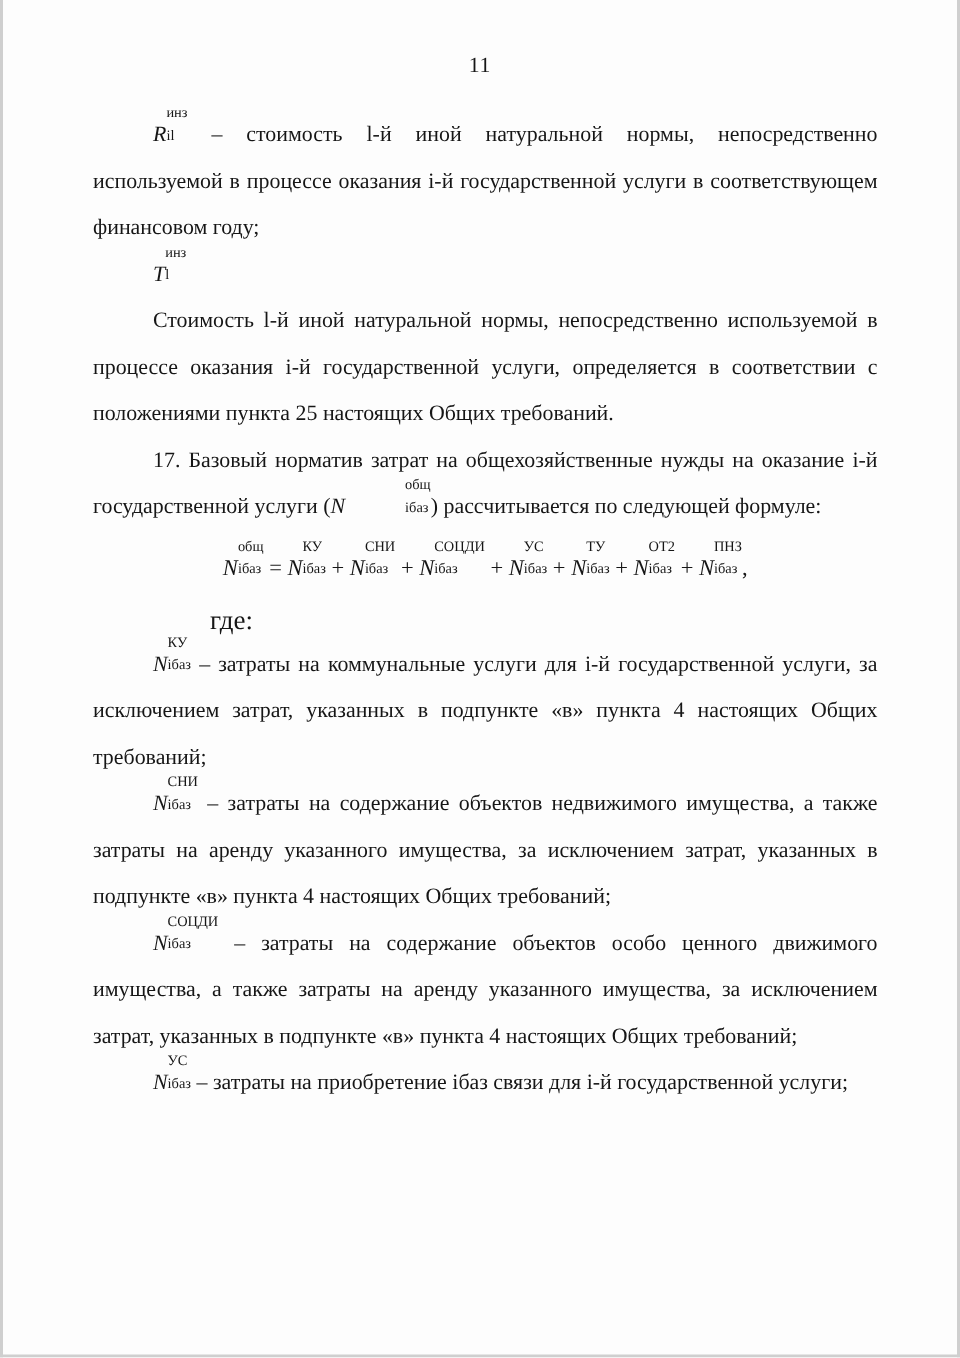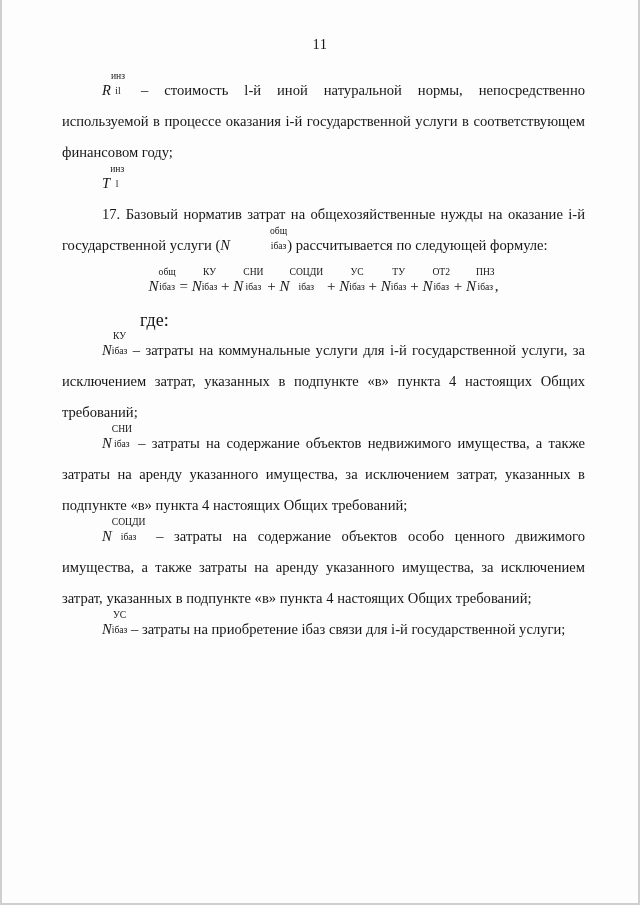--- a/index.html
+++ b/index.html
@@ -52,21 +52,21 @@
     margin-left: 78px;
   }
   i.mathvar {
     font-style: italic;
     font-family: "Liberation Serif", serif;
   }
   .stack {
     display: inline-block;
     position: relative;
     vertical-align: baseline;
-    text-align: center;
+    text-align: left;
     font-size: 9.6px;
     line-height: 1;
     font-style: normal;
     width: auto;
   }
   .stack .up {
     display: block;
     position: relative;
     top: -6px;
     white-space: nowrap;
@@ -105,20 +105,21 @@
   <div class="content">
 
     <p class="para-term">
       <span class="term-lead"><i class="mathvar">R</i><span class="stack"><span class="up">инз</span><span class="dn">il</span></span></span><span> – стоимость l-й иной натуральной нормы, непосредственно используемой в процессе оказания i-й государственной услуги в соответствующем финансовом году;</span>
     </p>
 
     <p class="para-term">
       <span class="term-lead"><i class="mathvar">T</i><span class="stack"><span class="up">инз</span><span class="dn">l</span></span></span>
     </p>
 
+    <p class="para">Стоимость l-й иной натуральной нормы, непосредственно используемой в процессе оказания i-й государственной услуги, определяется в соответствии с положениями пункта 25 настоящих Общих требований.</p>
 
     <p class="para">
       <span>17. Базовый норматив затрат на общехозяйственные нужды на оказание i-й государственной услуги (</span><span class="inline-term"><i class="mathvar">N</i><span class="stack"><span class="up">общ</span><span class="dn">iбаз</span></span></span><span>) рассчитывается по следующей формуле:</span>
     </p>
 
     <div class="formula">
       <span class="inline-term"><i class="mathvar">N</i><span class="stack"><span class="up">общ</span><span class="dn">iбаз</span></span></span>
       <span>=</span>
       <span class="inline-term"><i class="mathvar">N</i><span class="stack"><span class="up">КУ</span><span class="dn">iбаз</span></span></span>
       <span>+</span>

